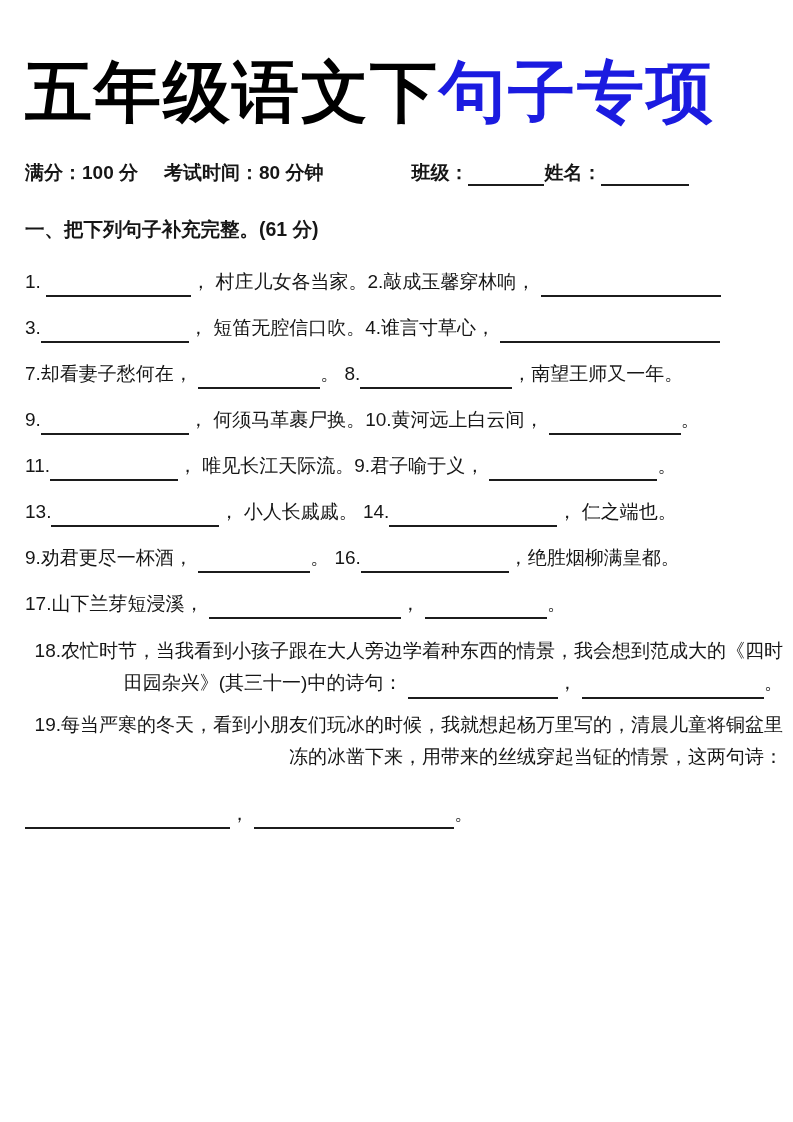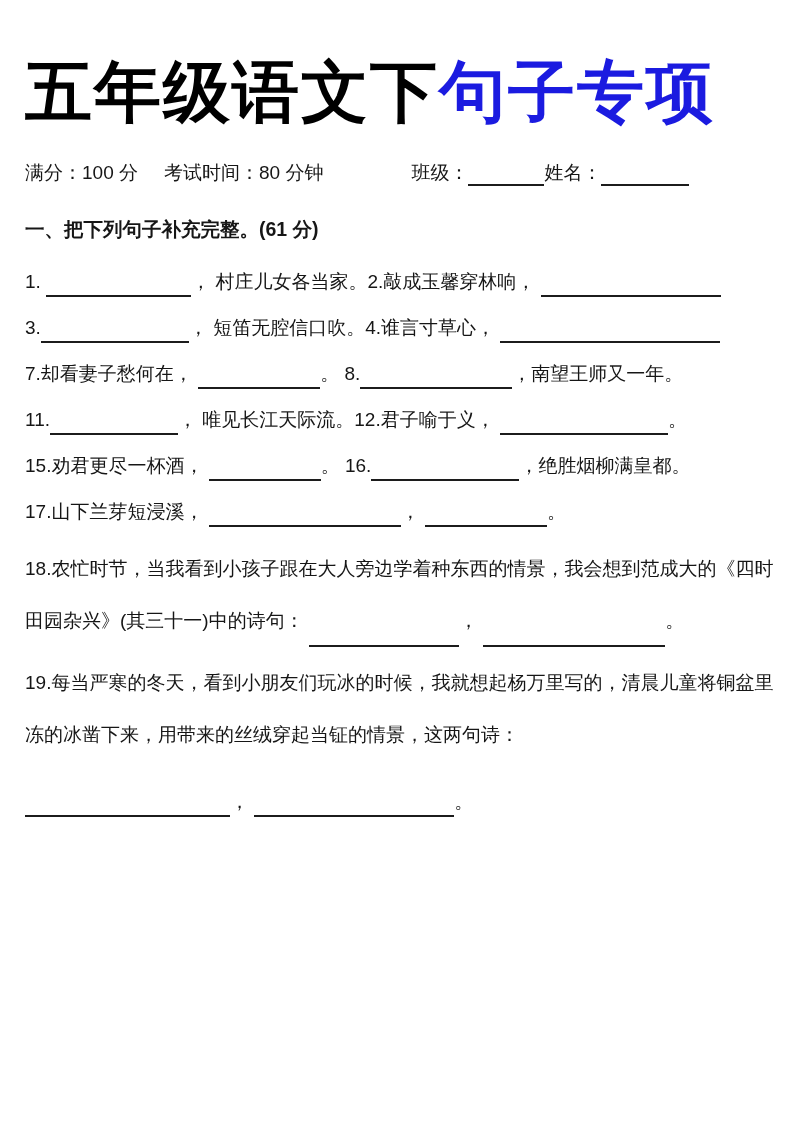--- a/index.html
+++ b/index.html
@@ -26,41 +26,42 @@
     font-weight: 900;
     line-height: 1.25;
     letter-spacing: 2px;
     white-space: nowrap;
     margin: 0 0 26px 0;
     color: #000000;
   }
   .title .blue { }
   .info-line {
     font-size: 19px;
-    font-weight: normal;
+    font-weight: bold;
     margin: 0 0 30px 0;
     white-space: nowrap;
   }
   .info-line .gap-sm { display: inline-block; width: 26px; }
   .info-line .gap-lg { display: inline-block; width: 88px; }
   .section-heading {
     font-size: 19.5px;
     font-weight: bold;
     margin: 0 0 24px 0;
   }
   #questions { }
   .qline {
     font-size: 19px;
     font-weight: normal;
     line-height: 30px;
     margin: 0 0 16px 0;
   }
   .qline.para {
-    line-height: 52px;
+    line-height: 32px;
     margin-bottom: 10px;
+    text-align: right;
   }
   .qline.blankrow {
     margin-top: 26px;
     margin-bottom: 28px;
   }
   .blank {
     display: inline-block;
     height: 1.05em;
     border-bottom: 2px solid #1c1c1c;
     vertical-align: bottom;
@@ -79,21 +80,23 @@
   <div class="info-line">
     <span>满分：100 分</span><span class="gap-sm"></span><span>考试时间：80 分钟</span><span class="gap-lg"></span><span>班级：</span><span class="blank" style="width:76px"></span><span>姓名：</span><span class="blank" style="width:88px"></span>
   </div>
 
   <div class="section-heading">一、把下列句子补充完整。(61 分)</div>
 
   <div id="questions">
       <div class="qline"><span>1. </span><span class="blank" style="width: 145px;"></span><span>， 村庄儿女各当家。2.敲成玉馨穿林响， </span><span class="blank" style="width: 180px;"></span></div>
       <div class="qline"><span>3.</span><span class="blank" style="width: 148px;"></span><span>， 短笛无腔信口吹。4.谁言寸草心， </span><span class="blank" style="width: 220px;"></span></div>
       <div class="qline"><span>7.却看妻子愁何在， </span><span class="blank" style="width: 122px;"></span><span>。 8.</span><span class="blank" style="width: 152px;"></span><span>，南望王师又一年。</span></div>
-      <div class="qline"><span>11.</span><span class="blank" style="width: 128px;"></span><span>， 唯见长江天际流。12.君子喻于义， </span><span class="blank" style="width: 168px;"></span><span>。</span></div>
-      <div class="qline"><span>15.劝君更尽一杯酒， </span><span class="blank" style="width: 112px;"></span><span>。 16.</span><span class="blank" style="width: 148px;"></span><span>，绝胜烟柳满皇都。</span></div>
+      <div class="qline"><span>9.</span><span class="blank" style="width: 148px;"></span><span>， 何须马革裹尸换。10.黄河远上白云间， </span><span class="blank" style="width: 132px;"></span><span>。</span></div>
+      <div class="qline"><span>11.</span><span class="blank" style="width: 128px;"></span><span>， 唯见长江天际流。9.君子喻于义， </span><span class="blank" style="width: 168px;"></span><span>。</span></div>
+      <div class="qline"><span>13.</span><span class="blank" style="width: 168px;"></span><span>， 小人长戚戚。 14.</span><span class="blank" style="width: 168px;"></span><span>， 仁之端也。</span></div>
+      <div class="qline"><span>9.劝君更尽一杯酒， </span><span class="blank" style="width: 112px;"></span><span>。 16.</span><span class="blank" style="width: 148px;"></span><span>，绝胜烟柳满皇都。</span></div>
       <div class="qline"><span>17.山下兰芽短浸溪， </span><span class="blank" style="width: 192px;"></span><span>， </span><span class="blank" style="width: 122px;"></span><span>。</span></div>
       <div class="qline para"><span>18.农忙时节，当我看到小孩子跟在大人旁边学着种东西的情景，我会想到范成大的《四时田园杂兴》(其三十一)中的诗句： </span><span class="blank" style="width: 150px;"></span><span>， </span><span class="blank" style="width: 182px;"></span><span>。</span></div>
       <div class="qline para"><span>19.每当严寒的冬天，看到小朋友们玩冰的时候，我就想起杨万里写的，清晨儿童将铜盆里冻的冰凿下来，用带来的丝绒穿起当钲的情景，这两句诗：</span></div>
       <div class="qline blankrow"><span class="blank" style="width: 205px;"></span><span>， </span><span class="blank" style="width: 200px;"></span><span>。</span></div>
     </div>
 
 </div>
 
 </body></html>

